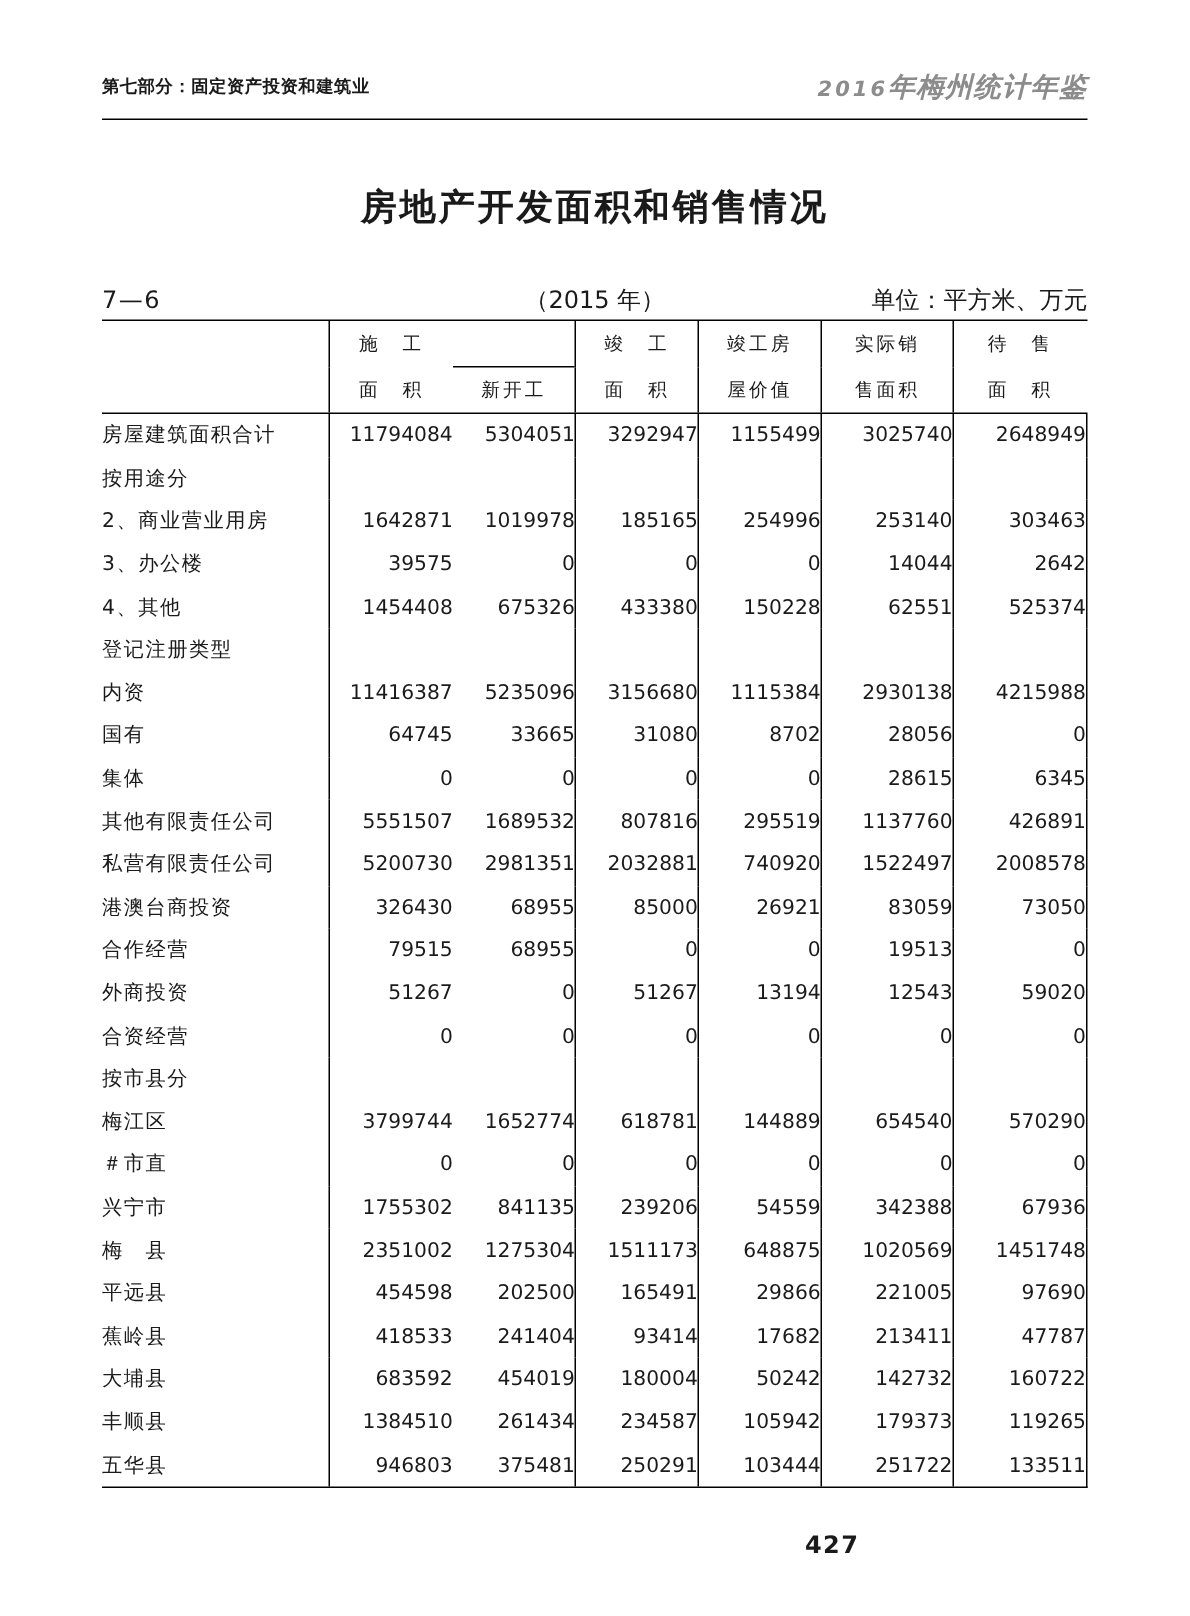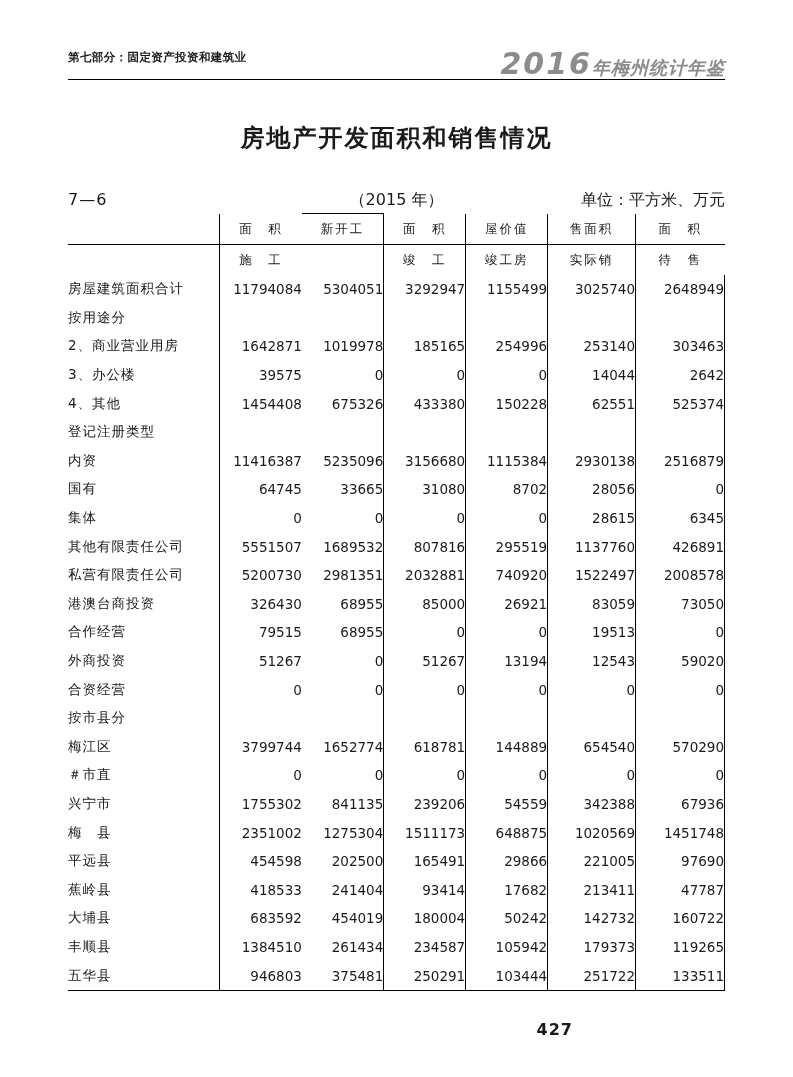--- a/index.html
+++ b/index.html
@@ -44,21 +44,21 @@
     right: 0;
     top: 0;
     font-size: 19px;
     font-weight: bold;
     font-style: italic;
     color: #8c8c8c;
     letter-spacing: 1px;
     white-space: nowrap;
   }
   .header-right .yr {
-    font-size: 30px;
+    font-size: 14px;
     letter-spacing: 2px;
   }
   .header-right .sub {
     font-size: 18px;
     letter-spacing: 1px;
   }
   .header-rule {
     position: absolute;
     left: 68px;
     top: 79px;
@@ -207,57 +207,57 @@
         <col class="c-label">
         <col class="c-1">
         <col class="c-2">
         <col class="c-3">
         <col class="c-4">
         <col class="c-5">
         <col class="c-6">
       </colgroup>
       <tbody>
         <tr>
+          <td class="top-border"></td>
+          <td class="hdr-cell top-border vline-l" style="height:28px;">
+            <span>施　工</span>
+          </td>
+          <td class="hdr-cell top-border" rowspan="1"></td>
+          <td class="hdr-cell top-border vline-l">
+            <span>竣　工</span>
+          </td>
+          <td class="hdr-cell top-border vline-l">
+            <span>竣工房</span>
+          </td>
+          <td class="hdr-cell top-border vline-l">
+            <span>实际销</span>
+          </td>
+          <td class="hdr-cell top-border vline-l">
+            <span>待　售</span>
+          </td>
+        </tr>
+        <tr>
           <td class="thin-bot"></td>
           <td class="hdr-cell thin-bot vline-l" style="height:26px;">
             <span>面　积</span>
           </td>
           <td class="hdr-cell thin-bot" style="border-top:1px solid #000;">
             <span>新开工</span>
           </td>
           <td class="hdr-cell thin-bot vline-l">
             <span>面　积</span>
           </td>
           <td class="hdr-cell thin-bot vline-l">
             <span>屋价值</span>
           </td>
           <td class="hdr-cell thin-bot vline-l">
             <span>售面积</span>
           </td>
           <td class="hdr-cell thin-bot vline-l">
             <span>面　积</span>
-          </td>
-        </tr>
-        <tr>
-          <td class="top-border"></td>
-          <td class="hdr-cell top-border vline-l" style="height:28px;">
-            <span>施　工</span>
-          </td>
-          <td class="hdr-cell top-border" rowspan="1"></td>
-          <td class="hdr-cell top-border vline-l">
-            <span>竣　工</span>
-          </td>
-          <td class="hdr-cell top-border vline-l">
-            <span>竣工房</span>
-          </td>
-          <td class="hdr-cell top-border vline-l">
-            <span>实际销</span>
-          </td>
-          <td class="hdr-cell top-border vline-l">
-            <span>待　售</span>
           </td>
         </tr>
       </tbody>
       <tbody id="tbody-rows">
           <tr>
             <td class="label ind0">房屋建筑面积合计</td>
             <td class="num vline-l">11794084</td>
             <td class="num">5304051</td>
             <td class="num vline-l">3292947</td>
             <td class="num vline-l">1155499</td>
@@ -309,21 +309,21 @@
             <td class="num vline-l"></td>
             <td class="num vline-l vline-r"></td>
           </tr>
           <tr>
             <td class="label ind2">内资</td>
             <td class="num vline-l">11416387</td>
             <td class="num">5235096</td>
             <td class="num vline-l">3156680</td>
             <td class="num vline-l">1115384</td>
             <td class="num vline-l">2930138</td>
-            <td class="num vline-l vline-r">2516879</td>
+            <td class="num vline-l vline-r">4215988</td>
           </tr>
           <tr>
             <td class="label ind3">国有</td>
             <td class="num vline-l">64745</td>
             <td class="num">33665</td>
             <td class="num vline-l">31080</td>
             <td class="num vline-l">8702</td>
             <td class="num vline-l">28056</td>
             <td class="num vline-l vline-r">0</td>
           </tr>

